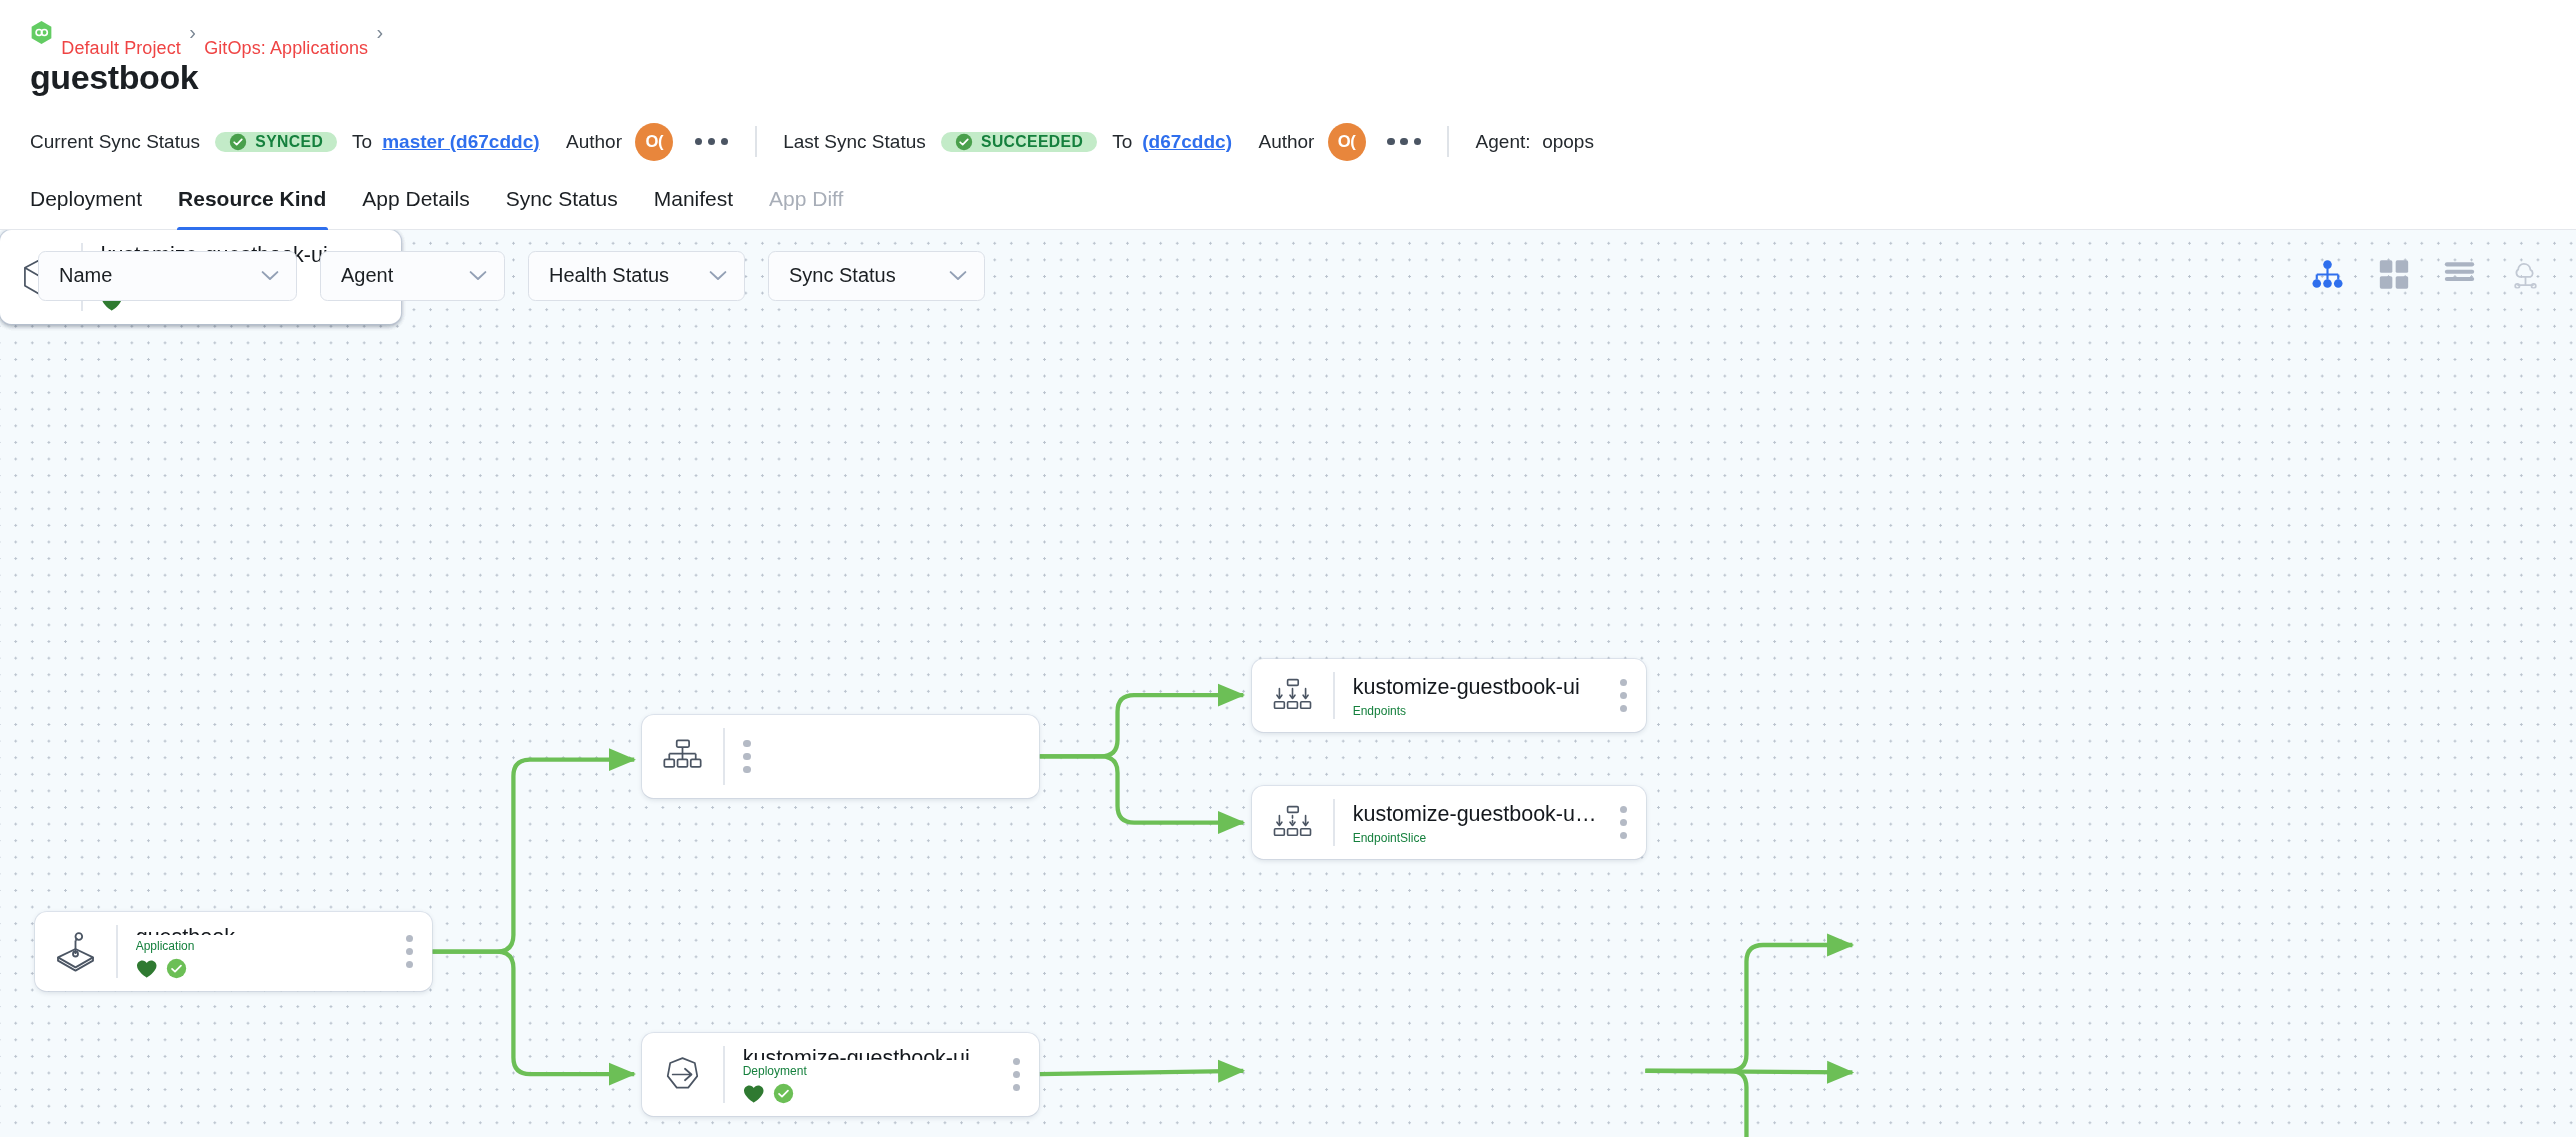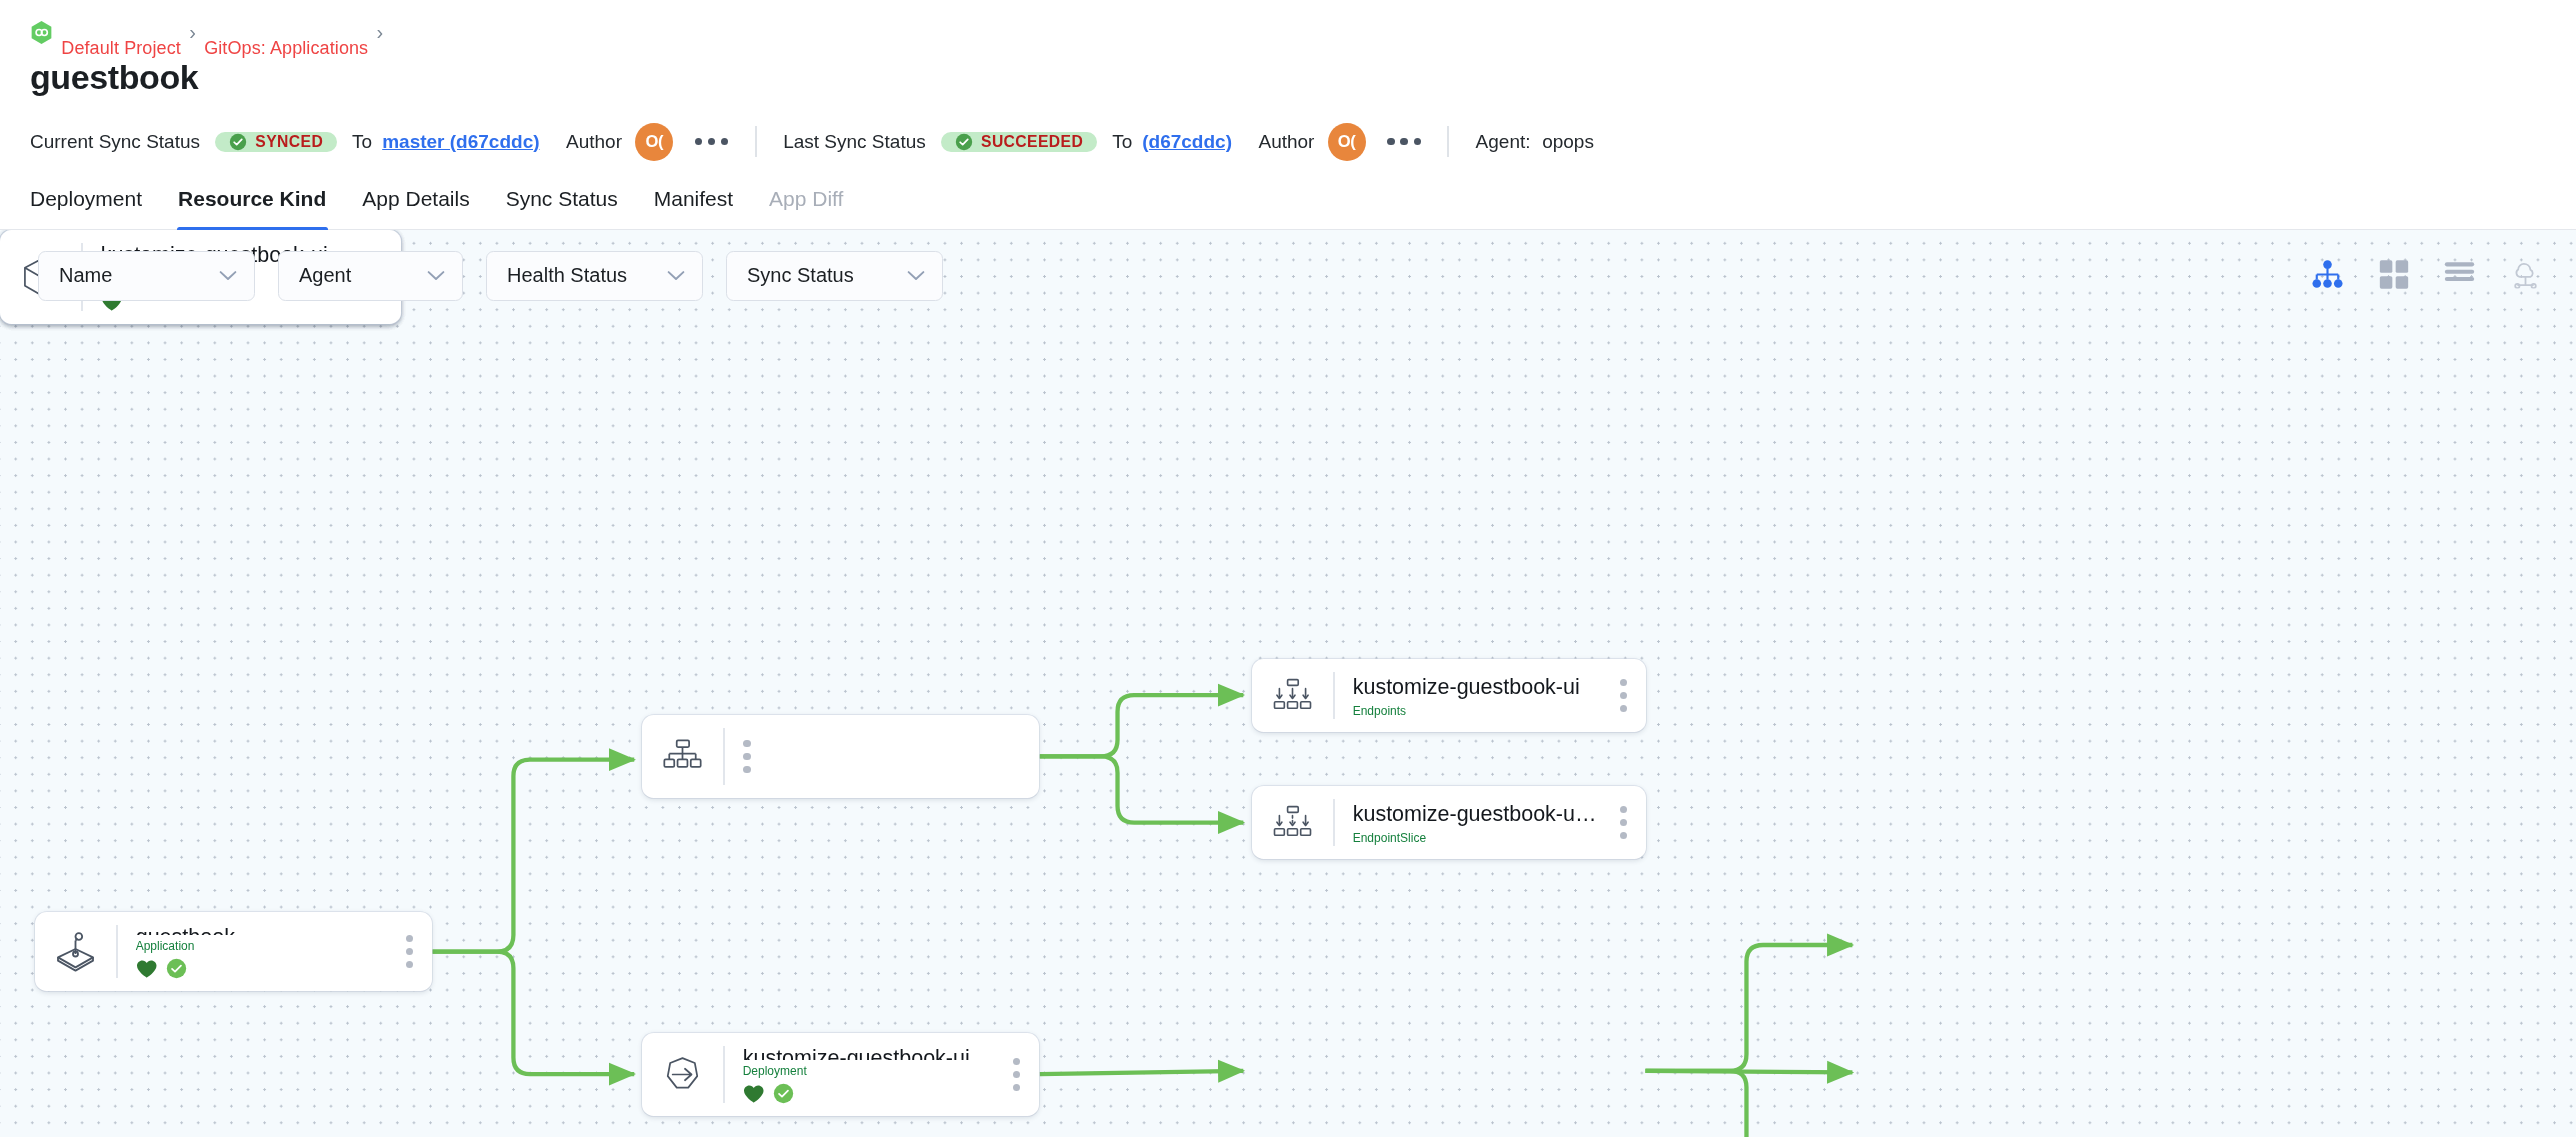--- a/index.html
+++ b/index.html
@@ -54,21 +54,21 @@
   
   .statusbar {
     display: flex; align-items: center; gap: 0;
     height: 51px; padding: 0 30px;
     background: #ffffff;
     font-size: 19px; color: #24292e;
   }
   .st-label { color: #24292e; white-space: nowrap; }
   .st-pill {
     display: inline-flex; align-items: center; gap: 8.3px;
-    background: #c3ebc8; color: #b91c1c;
+    background: #c3ebc8; color: #15803d;
     border-radius: 12px; padding: 1px 14px;
     font-size: 15.7px; font-weight: bold; letter-spacing: 0.4px;
     margin: 0 15px; white-space: nowrap;
   }
   .chk { width: 18px; height: 18px; flex: 0 0 auto; }
   .st-to { color: #24292e; margin-right: 10px; }
   .st-rev { color: #2f6fed; font-weight: bold; white-space: nowrap; }
   .st-author { margin-left: 26.5px; margin-right: 13.2px; }
   .avatar {
     width: 38px; height: 38px; border-radius: 50%;
@@ -114,21 +114,21 @@
     position: absolute; left: 0; top: 0; right: 0; height: 91px;
     display: flex; align-items: center; padding: 0 38px;
     gap: 23px; z-index: 5;
   }
   .select {
     display: flex; align-items: center; justify-content: space-between;
     background: #fbfcfe; border: 1.7px solid #dbe0e8; border-radius: 7.4px;
     height: 50px; padding: 0 16.6px 0 20px;
     font-size: 20px; color: #1b1f23; cursor: pointer; white-space: nowrap;
   }
-  .sel-name { width: 217px; }
+  .sel-name { width: 259px; }
   .sel-kind { width: 185px; }
   .sel-health { width: 217px; }
   .sel-sync { width: 217px; }
   .chev { margin-left: 13.2px; flex: 0 0 auto; }
   .view-icons {
     position: absolute; right: 35px; top: 50%; transform: translateY(-50%);
     display: flex; align-items: center; gap: 35px;
   }
   .vicon { cursor: pointer; display: block; }
   .edges { position: absolute; left: 0; top: 0; width: 2576px; height: 907px; }

